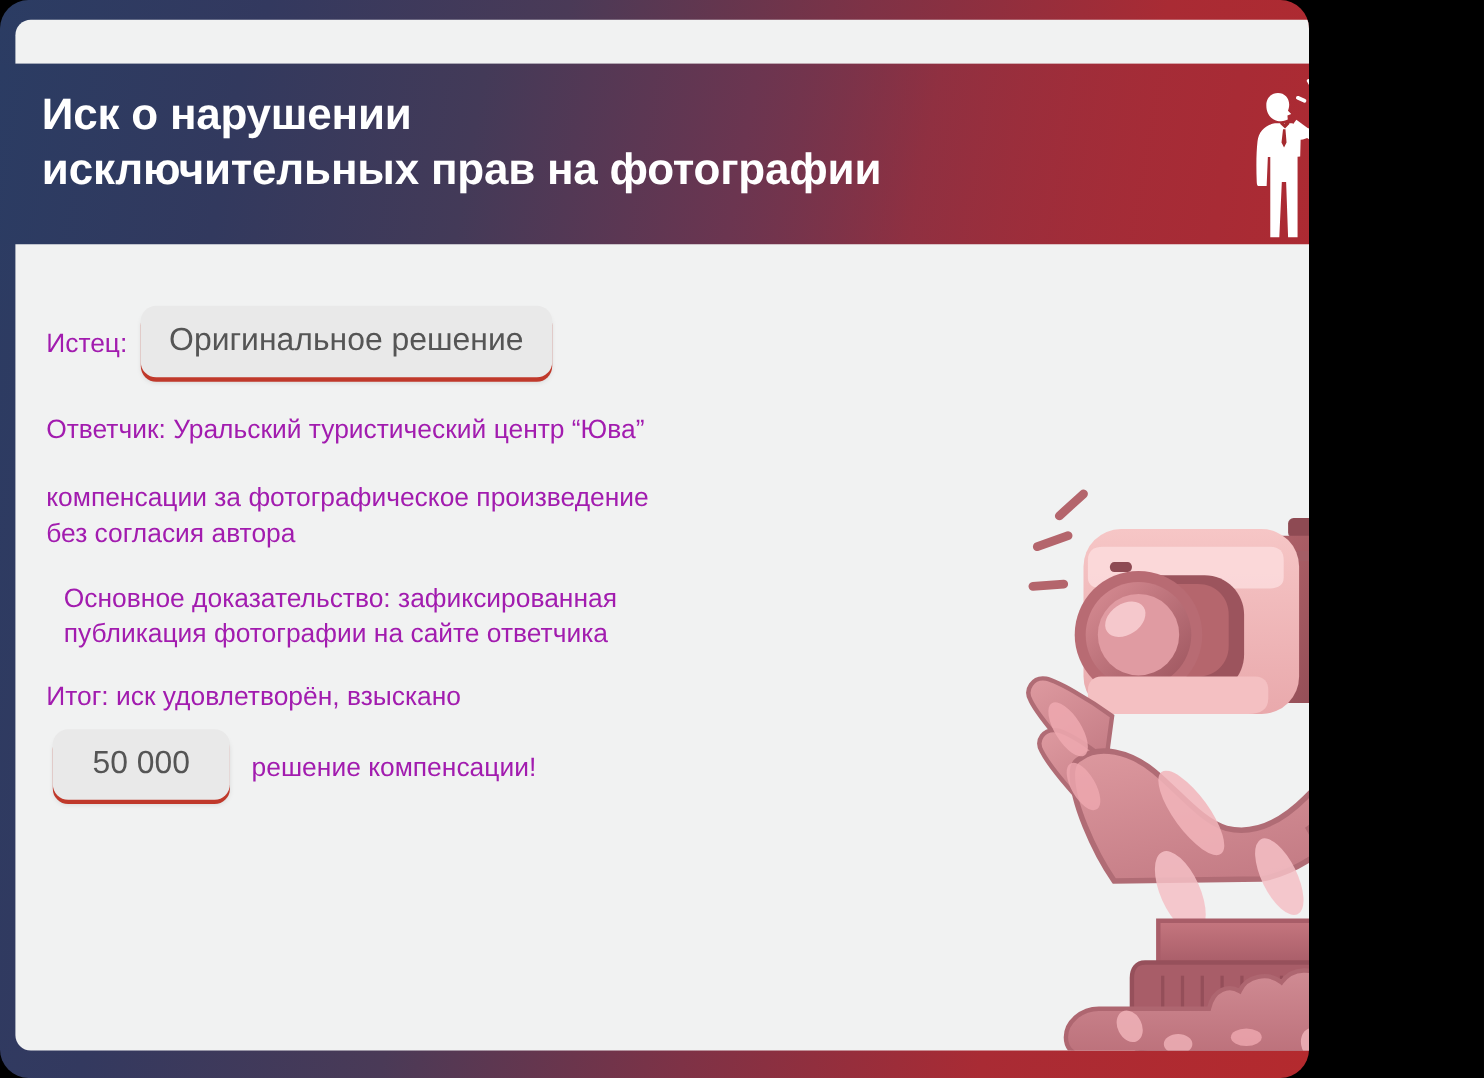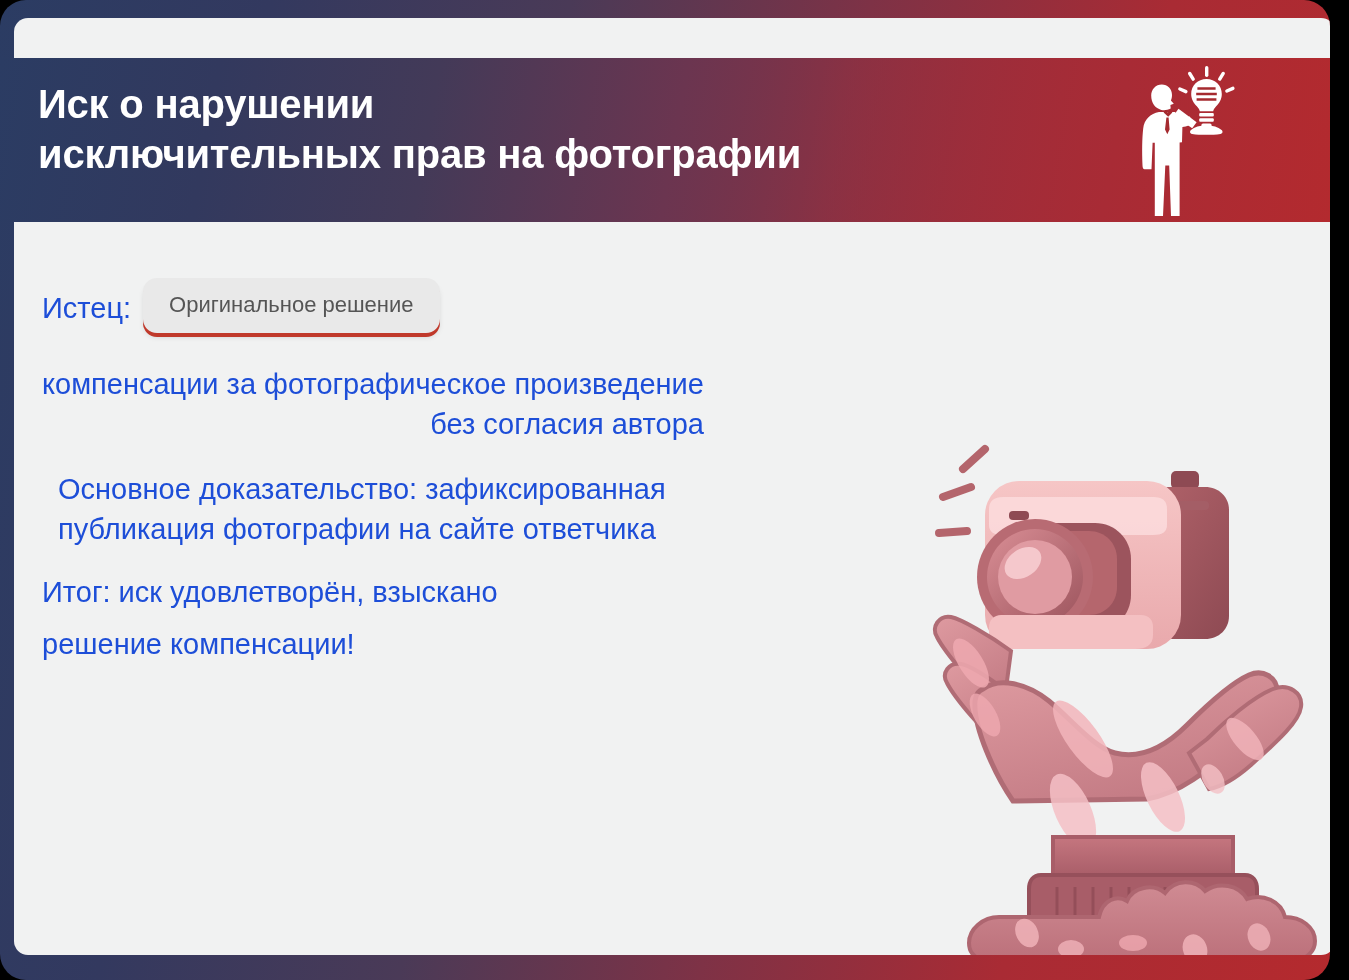--- a/index.html
+++ b/index.html
@@ -12,21 +12,21 @@
     height: 980px;
     overflow: hidden;
     font-family: "Liberation Sans", sans-serif;
   }
 
   
   .card-frame {
     position: absolute;
     left: 0;
     top: 0;
-    width: 1330px;
+    width: 1190px;
     height: 980px;
     border-radius: 26px;
     background: linear-gradient(100deg, #2B3C63 0%, #33395F 18%, #4A3A57 38%, #7E3246 58%, #A92B34 78%, #B42A2E 100%);
     box-sizing: border-box;
     overflow: hidden;
     padding-left: 42px;
   }
 
   
   .top-strip {
@@ -92,40 +92,40 @@
     display: flex;
     align-items: center;
     flex-wrap: wrap;
     color: #4A4A4A;
     font-size: 29px;
     line-height: 1.34;
   }
   .row-gap-a { margin-bottom: 26px; }
   .row-gap-b { margin-bottom: 30px; }
   .row-gap-c { margin-bottom: 20px; }
-  .row-gap-d { margin-bottom: 26px; text-align: right; }
+  .row-gap-d { margin-bottom: 26px; }
   .row-gap-e { margin-bottom: 24px; margin-left: 16px; }
   .row-gap-f { margin-bottom: 12px; }
 
   .txt {
-    color: #1d4ed8;
-    font-size: 29px;
+    color: #a21caf;
+    font-size: 24px;
     white-space: pre-line;
     line-height: 1.36;
   }
 
   
   .pill {
     display: inline-flex;
     align-items: center;
     justify-content: center;
     background: #E9E9E9;
     border-radius: 14px;
     color: #555555;
-    font-size: 22px;
+    font-size: 29px;
     box-shadow: 0 4px 0 0 #C0392B, 0 5px 6px -2px rgba(0,0,0,0.18);
     box-sizing: border-box;
   }
   .pill-plaintiff { padding: 12px 26px 14px; margin: 0 0 6px 12px; }
   .pill-claim     { padding: 12px 28px 14px; margin: 0 18px 6px 18px; }
   .pill-amount    { padding: 12px 36px 14px; margin: 0 20px 6px 6px; }
 
   
   .illustration {
     position: absolute;
@@ -182,37 +182,41 @@
 
   <div class="content">
 
     <div class="rows">
 
       <div class="row row-gap-a">
         <span class="txt">Истец:</span>
         <span class="pill pill-plaintiff">Оригинальное решение</span>
       </div>
 
+      <div class="row row-gap-b">
+        <span class="txt">Ответчик: Уральский туристический центр “Юва”</span>
+      </div>
 
 
       <div class="row row-gap-d">
         <span class="txt">компенсации за фотографическое произведение
 без согласия автора</span>
       </div>
 
       <div class="row row-gap-e">
         <span class="txt">Основное доказательство: зафиксированная
 публикация фотографии на сайте ответчика</span>
       </div>
 
       <div class="row row-gap-f">
         <span class="txt">Итог: иск удовлетворён, взыскано</span>
       </div>
 
       <div class="row">
+        <span class="pill pill-amount">50 000</span>
         <span class="txt">решение компенсации!</span>
       </div>
 
     </div>
 
     <div class="illustration">
       <svg viewBox="0 0 420 520" width="420" height="520" aria-hidden="true">
         <defs>
           <linearGradient id="gCamBody" x1="0" y1="0" x2="0" y2="1">
             <stop offset="0%" stop-color="#F6C6C6"></stop>

